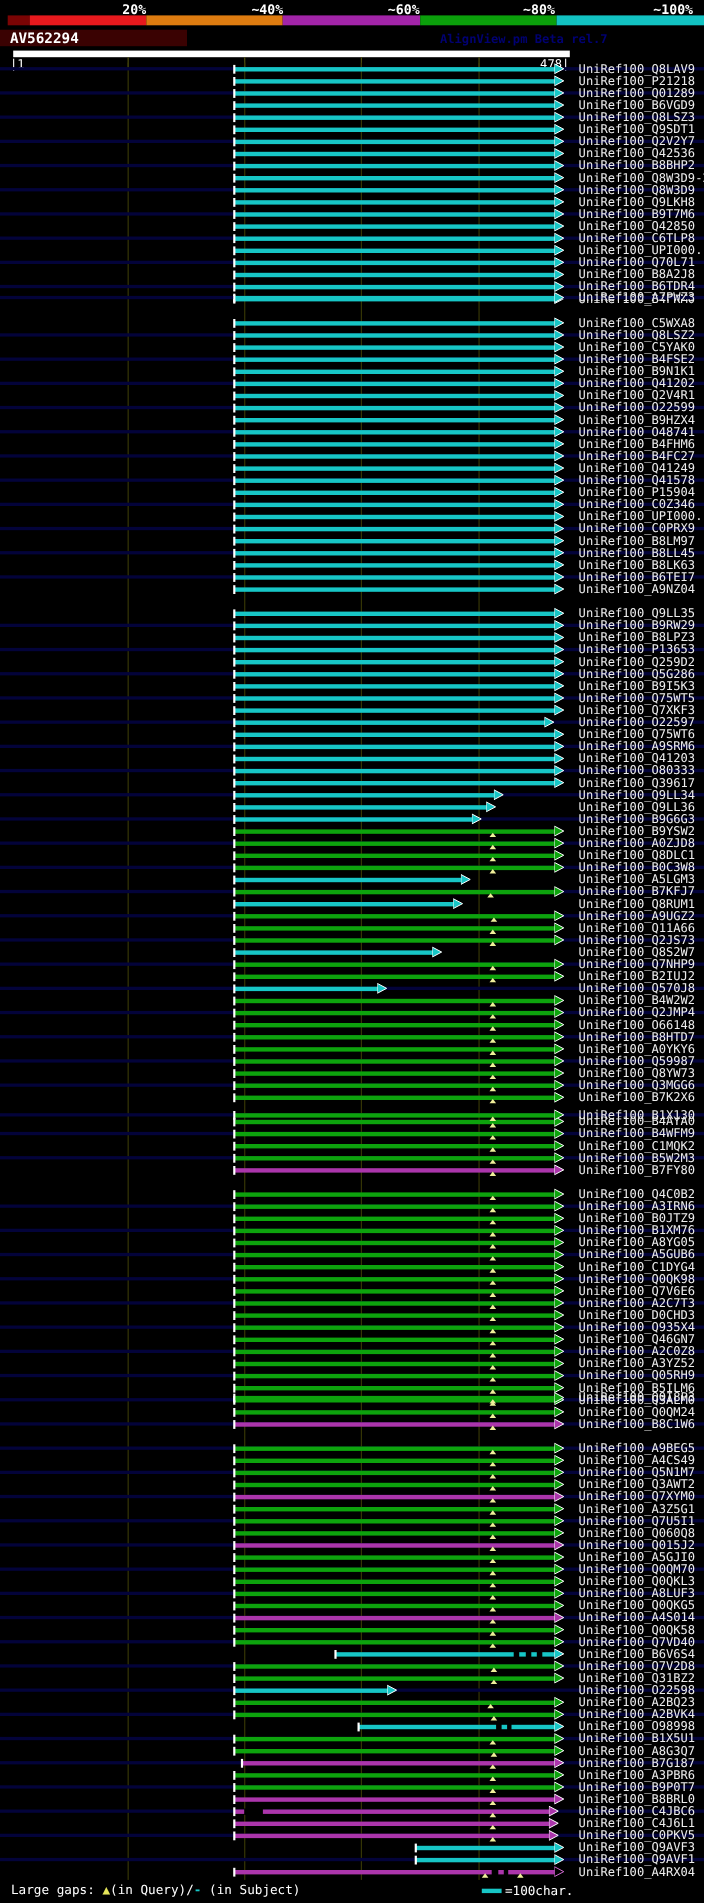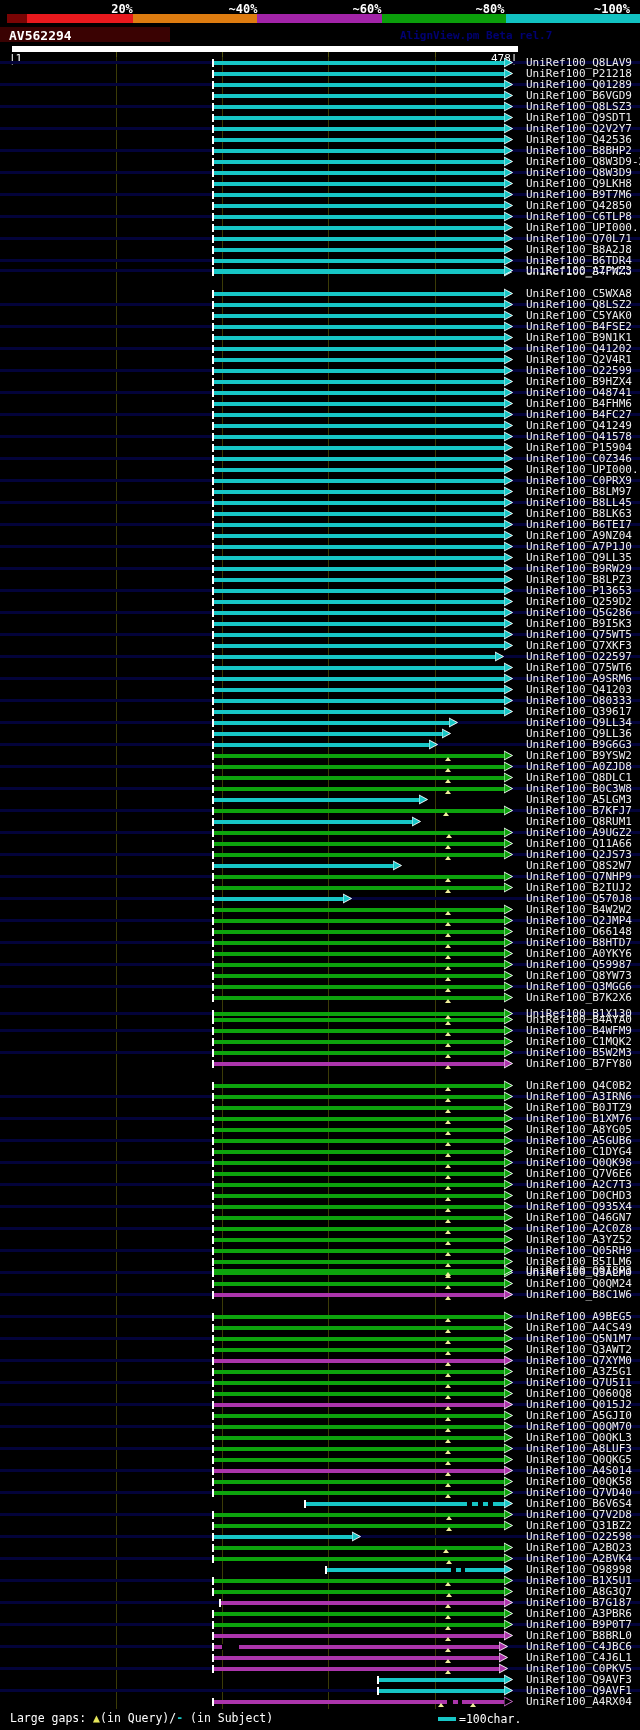--- a/index.html
+++ b/index.html
@@ -439,29 +439,20 @@
         <span class="lbl">UniRef100_B6TEI7</span>
       </div>
       <div class="row" style="top: 473px;">
         <div class="bar" style="left: 213px; width: 292px; background: rgb(23, 198, 198);"></div>
         <div class="cap" style="left: 212px;"></div>
         <svg width="9" height="11" class="arrow" style="left: 504px;">
           <polygon points="0,1 8.5,5.5 0,10" fill="#17c6c6" stroke="#ffffff" stroke-width="0.9"></polygon>
         </svg>
         <span class="lbl">UniRef100_A9NZ04</span>
       </div>
-      <div class="row" style="top: 484px;">
-        <div class="stripe"></div>
-        <div class="bar" style="left: 213px; width: 292px; background: rgb(23, 198, 198);"></div>
-        <div class="cap" style="left: 212px;"></div>
-        <svg width="9" height="11" class="arrow" style="left: 504px;">
-          <polygon points="0,1 8.5,5.5 0,10" fill="#17c6c6" stroke="#ffffff" stroke-width="0.9"></polygon>
-        </svg>
-        <span class="lbl">UniRef100_A7P1J0</span>
-      </div>
       <div class="row" style="top: 495px;">
         <div class="bar" style="left: 213px; width: 292px; background: rgb(23, 198, 198);"></div>
         <div class="cap" style="left: 212px;"></div>
         <svg width="9" height="11" class="arrow" style="left: 504px;">
           <polygon points="0,1 8.5,5.5 0,10" fill="#17c6c6" stroke="#ffffff" stroke-width="0.9"></polygon>
         </svg>
         <span class="lbl">UniRef100_Q9LL35</span>
       </div>
       <div class="row" style="top: 506px;">
         <div class="stripe"></div>

